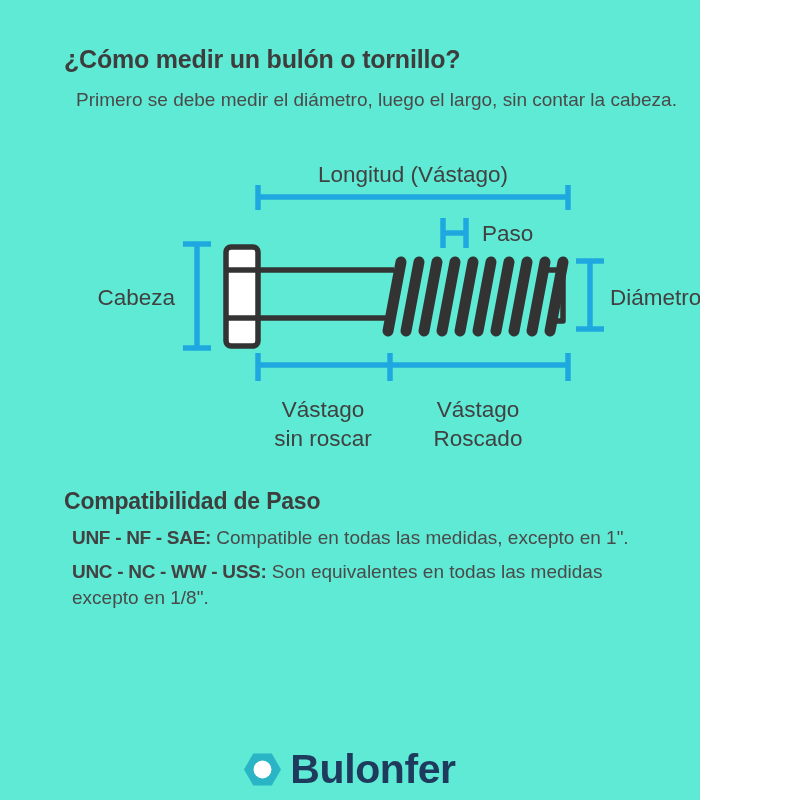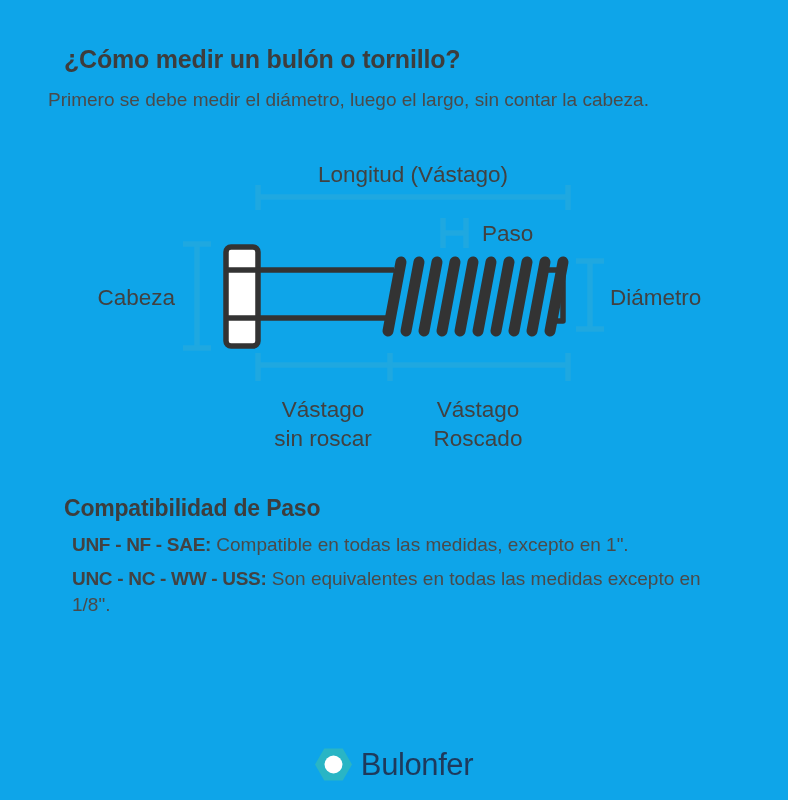--- a/index.html
+++ b/index.html
@@ -8,40 +8,40 @@
     --label: #414141;
     --heading: #3d3d3d;
     --body: #4a4a4a;
     --brand-navy: #1e3a5c;
     --brand-teal: #29b5c5;
   }
   * { box-sizing: border-box; }
   html, body { margin: 0; padding: 0; background: #fff; }
   .canvas {
     position: relative;
-    width: 788px;
+    width: 700px;
     height: 800px;
-    background: #0ea5e9;
+    background: #5eead4;
     font-family: "Liberation Sans", sans-serif;
     overflow: hidden;
   }
   .page-title {
     position: absolute;
     left: 64px;
     top: 44px;
     margin: 0;
     font-size: 25px;
     line-height: 30px;
     font-weight: bold;
     color: var(--heading);
     letter-spacing: -0.2px;
   }
   .page-subtitle {
     position: absolute;
-    left: 48px;
+    left: 76px;
     top: 88px;
     margin: 0;
     font-size: 19px;
     line-height: 24px;
     color: var(--body);
   }
   .diagram {
     position: absolute;
     left: 0;
     top: 140px;
@@ -67,21 +67,21 @@
     stroke: var(--outline);
     stroke-width: 11;
     stroke-linecap: round;
   }
   .text-section {
     position: absolute;
     left: 64px;
     right: 60px;
   }
   .text-section h2 {
-    margin: 7px 0 12px 0;
+    margin: 0 0 12px 0;
     font-size: 23px;
     line-height: 23px;
     font-weight: bold;
     color: var(--heading);
     letter-spacing: -0.2px;
   }
   .text-section p {
     margin: 8px;
     font-size: 19px;
     line-height: 26px;
@@ -98,22 +98,22 @@
     position: absolute;
     left: 0;
     right: 0;
     top: 746px;
     display: flex;
     align-items: center;
     justify-content: center;
     gap: 9px;
   }
   .brand-name {
-    font-size: 31px;
-    font-weight: normal;
+    font-size: 41px;
+    font-weight: bold;
     color: var(--brand-navy);
     letter-spacing: -0.4px;
   }
 </style>
 </head>
 <body>
 
 <div class="canvas">
 
   <h1 class="page-title">¿Cómo medir un bulón o tornillo?</h1>

